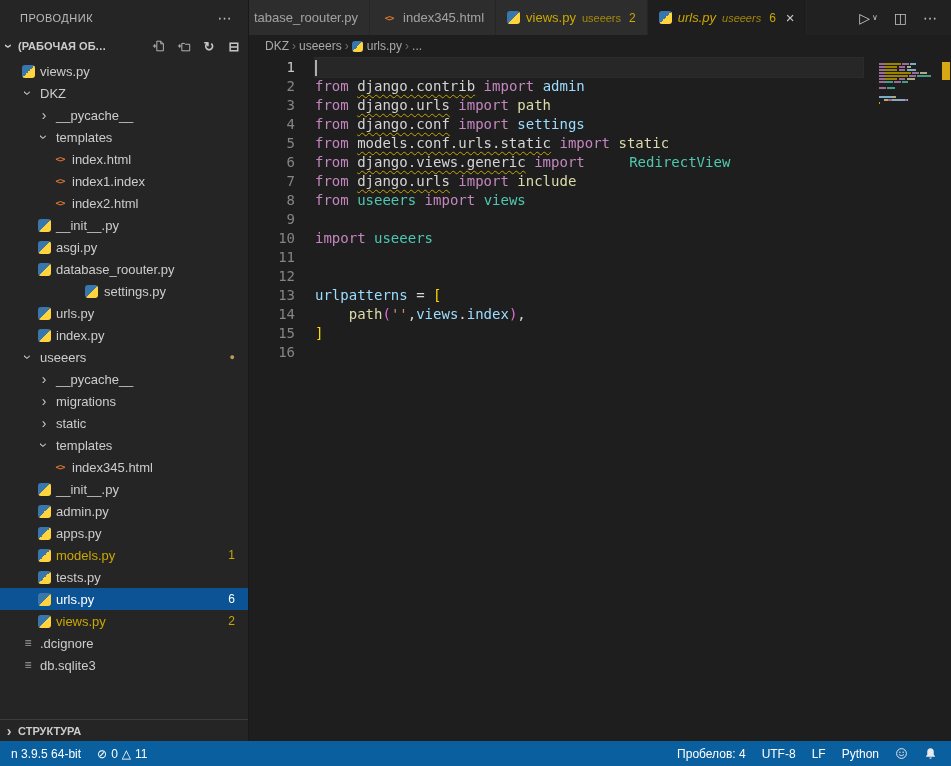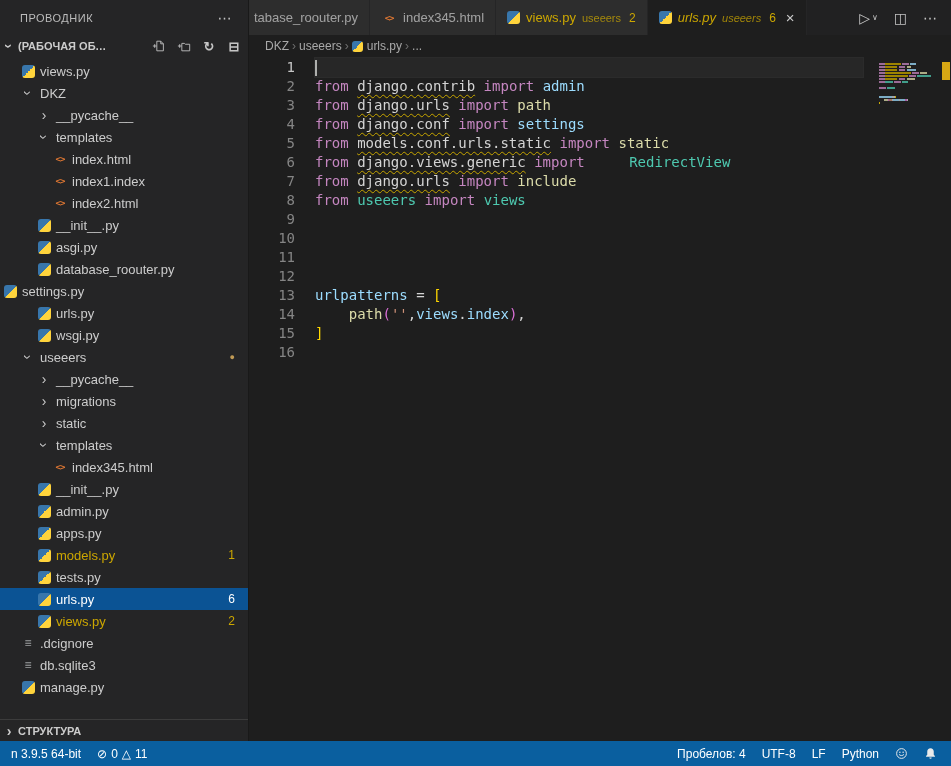--- a/index.html
+++ b/index.html
@@ -169,37 +169,37 @@
               <span class="ficon py-icon"></span>
             </span>
             <span class="tree-label">asgi.py</span>
           </div>
           <div class="tree-row" style="padding-left: 34px;">
             <span class="slot">
               <span class="ficon py-icon"></span>
             </span>
             <span class="tree-label">database_roouter.py</span>
           </div>
-          <div class="tree-row" style="">
+          <div class="tree-row" style=" justify-content: center;">
             <span class="slot">
               <span class="ficon py-icon"></span>
             </span>
             <span class="tree-label">settings.py</span>
           </div>
           <div class="tree-row" style="padding-left: 34px;">
             <span class="slot">
               <span class="ficon py-icon"></span>
             </span>
             <span class="tree-label">urls.py</span>
           </div>
           <div class="tree-row" style="padding-left: 34px;">
             <span class="slot">
               <span class="ficon py-icon"></span>
             </span>
-            <span class="tree-label">wsgi.py</span>
+            <span class="tree-label">index.py</span>
           </div>
           <div class="tree-row" style="padding-left: 18px;">
             <span class="slot">
               <span class="chev open">›</span>
             </span>
             <span class="tree-label">useeers</span>
             <span class="tree-dot">●</span>
           </div>
           <div class="tree-row" style="padding-left: 34px;">
             <span class="slot">
@@ -280,26 +280,20 @@
             <span class="slot">
               <span class="ficon gen-icon">≡</span>
             </span>
             <span class="tree-label">.dcignore</span>
           </div>
           <div class="tree-row" style="padding-left: 18px;">
             <span class="slot">
               <span class="ficon gen-icon">≡</span>
             </span>
             <span class="tree-label">db.sqlite3</span>
-          </div>
-          <div class="tree-row" style="padding-left: 18px;">
-            <span class="slot">
-              <span class="ficon py-icon"></span>
-            </span>
-            <span class="tree-label">manage.py</span>
           </div>
         </div>
       <div class="outline-header">
         <span class="chev">›</span>
         <span>СТРУКТУРА</span>
       </div>
     </aside>
 
     <div class="editor-col">
       <div class="tabbar">
@@ -385,20 +379,21 @@
             <div class="line">
               <span class="gutter">8</span>
               <span class="content"><span style="color: rgb(197, 134, 192);">from </span><span style="color: rgb(78, 201, 176);">useeers</span><span style="color: rgb(212, 212, 212);"> </span><span style="color: rgb(197, 134, 192);">import</span><span style="color: rgb(212, 212, 212);"> </span><span style="color: rgb(78, 201, 176);">views</span></span>
             </div>
             <div class="line">
               <span class="gutter">9</span>
               <span class="content"></span>
             </div>
             <div class="line">
               <span class="gutter">10</span>
+              <span class="content"><span style="color: rgb(197, 134, 192);">import</span><span style="color: rgb(212, 212, 212);"> </span><span style="color: rgb(78, 201, 176);">useeers</span></span>
             </div>
             <div class="line">
               <span class="gutter">11</span>
               <span class="content"></span>
             </div>
             <div class="line">
               <span class="gutter">12</span>
               <span class="content"></span>
             </div>
             <div class="line">

